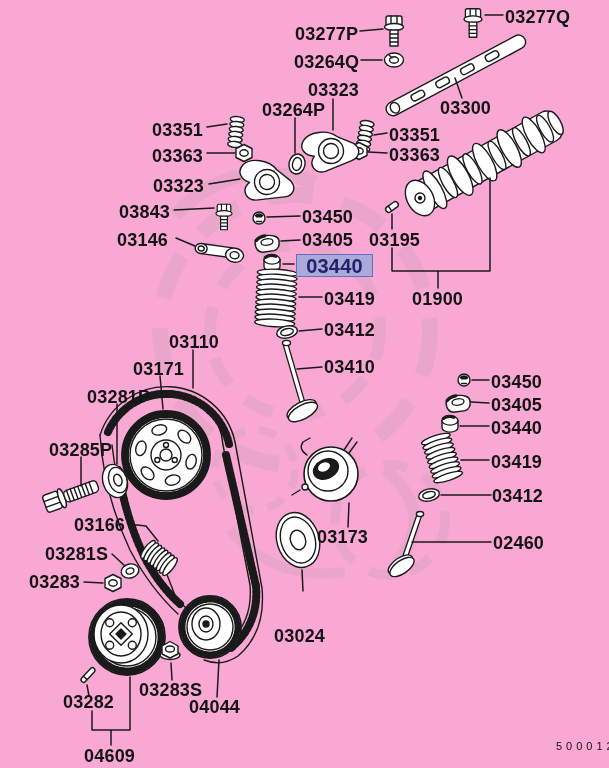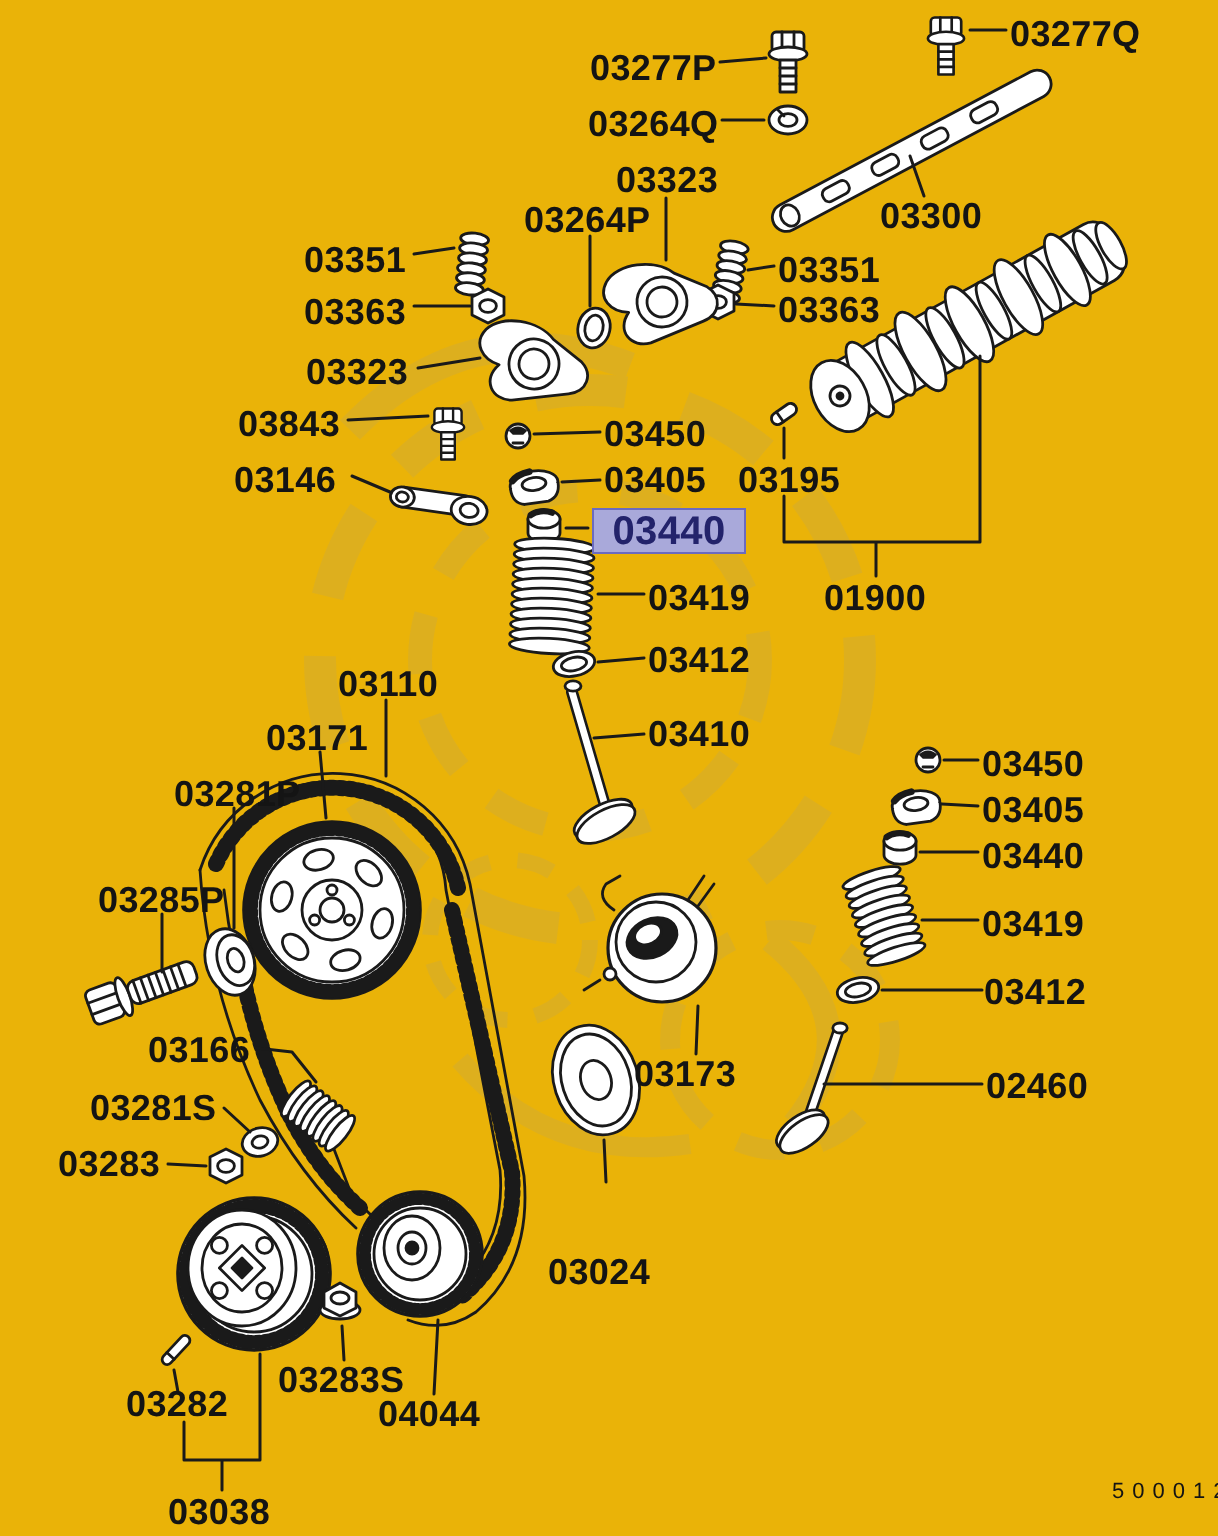--- a/index.html
+++ b/index.html
@@ -1,16 +1,16 @@
 <!DOCTYPE html>
 <html><head>
 <meta charset="utf-8">
 <style>
   html,body{margin:0;padding:0;background:#fff;}
-  .stage{position:relative;width:609px;height:768px;background:#eab308;overflow:hidden;
+  .stage{position:relative;width:609px;height:768px;background:#f9a8d4;overflow:hidden;
          font-family:"Liberation Sans",sans-serif;}
   svg.art{position:absolute;left:0;top:0;}
   .lbl{position:absolute;font-weight:700;font-size:18px;line-height:1;color:#141414;
        white-space:nowrap;letter-spacing:0.2px;cursor:pointer;}
   .lbl.hl{width:77px;height:23px;display:flex;align-items:center;justify-content:center;
           font-size:20px;border:1.5px solid #6b6bc0;background:#a9a9da;color:#23236b;
           box-sizing:border-box;}
   .docnum{position:absolute;font-size:11px;font-weight:400;letter-spacing:4px;color:#141414;margin-left:43px;}
 </style>
 </head>
@@ -417,21 +417,21 @@
 <div class="lbl" style="left:87px;top:388px">03281P</div>
 <div class="lbl" style="left:49px;top:441px">03285P</div>
 <div class="lbl" style="left:74px;top:516px">03166</div>
 <div class="lbl" style="left:45px;top:545px">03281S</div>
 <div class="lbl" style="left:29px;top:573px">03283</div>
 <div class="lbl" style="left:317px;top:528px">03173</div>
 <div class="lbl" style="left:274px;top:627px">03024</div>
 <div class="lbl" style="left:63px;top:693px">03282</div>
 <div class="lbl" style="left:139px;top:681px">03283S</div>
 <div class="lbl" style="left:189px;top:698px">04044</div>
-<div class="lbl" style="left:84px;top:747px">03038</div>
+<div class="lbl" style="left:84px;top:747px">04609</div>
 <div class="lbl" style="left:491px;top:373px">03450</div>
 <div class="lbl" style="left:491px;top:396px">03405</div>
 <div class="lbl" style="left:491px;top:419px">03440</div>
 <div class="lbl" style="left:491px;top:453px">03419</div>
 <div class="lbl" style="left:492px;top:487px">03412</div>
 <div class="lbl" style="left:493px;top:534px">02460</div>
 
 <div class="docnum" style="left:513px;top:740px">500012</div>
 
 </div>

